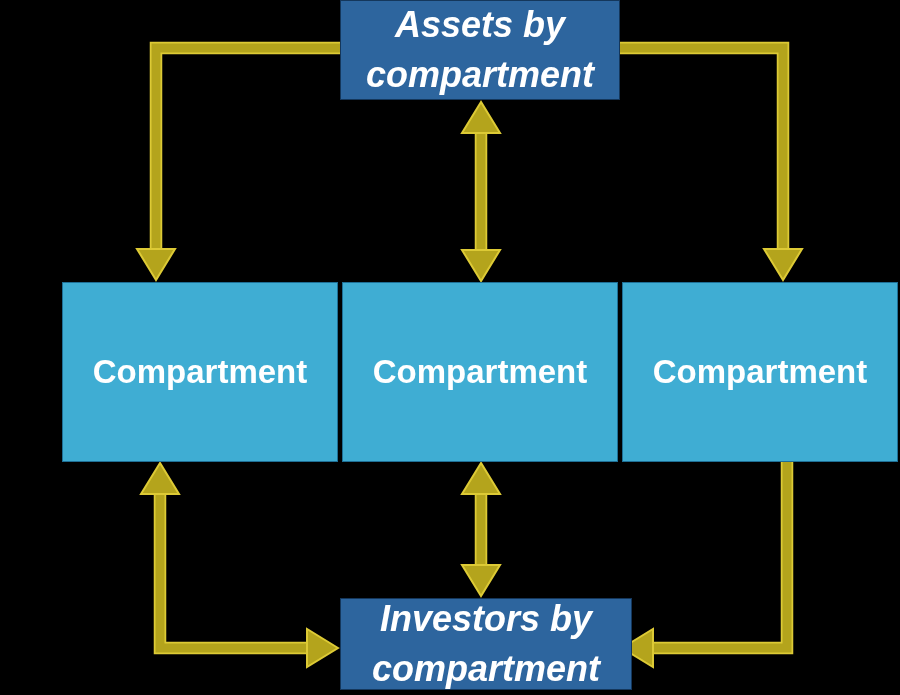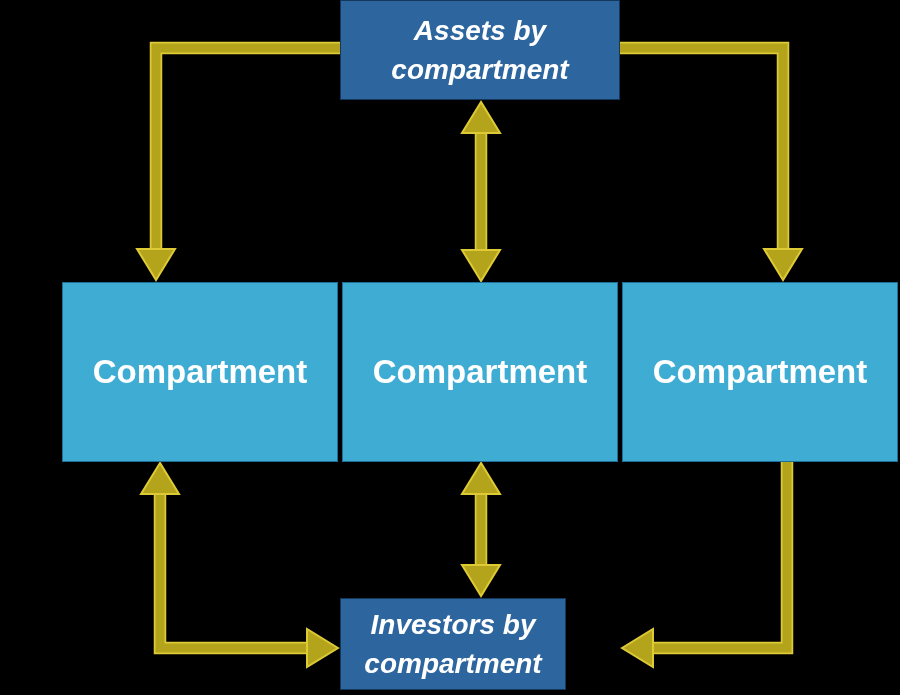--- a/index.html
+++ b/index.html
@@ -27,36 +27,36 @@
     display: flex;
     align-items: center;
     justify-content: center;
     text-align: center;
     color: #ffffff;
     box-sizing: border-box;
   }
   .dark-box {
     background: #2d659e;
     border: 1px solid #14375c;
-    font-size: 28px;
+    font-size: 36px;
     font-weight: bold;
     font-style: italic;
     line-height: 1.4;
   }
   .light-box {
     background: #3fadd3;
     border: 1px solid #1e6f96;
     font-size: 33px;
     font-weight: bold;
   }
   .box-label {
     white-space: pre-line;
   }
   .box-assets      { left: 340px; top: 0;     width: 280px; height: 100px; }
-  .box-investors   { left: 340px; top: 598px; width: 226px; height: 92px;  }
+  .box-investors   { left: 340px; top: 598px; width: 292px; height: 92px;  }
   .box-comp-left   { left: 62px;  top: 282px; width: 276px; height: 180px; }
   .box-comp-middle { left: 342px; top: 282px; width: 276px; height: 180px; }
   .box-comp-right  { left: 622px; top: 282px; width: 276px; height: 180px; }
 
   .arrow-edge-stroke {
     fill: none;
     stroke: #ddca35;
     stroke-width: 12.5;
     stroke-linejoin: miter;
     stroke-linecap: butt;

